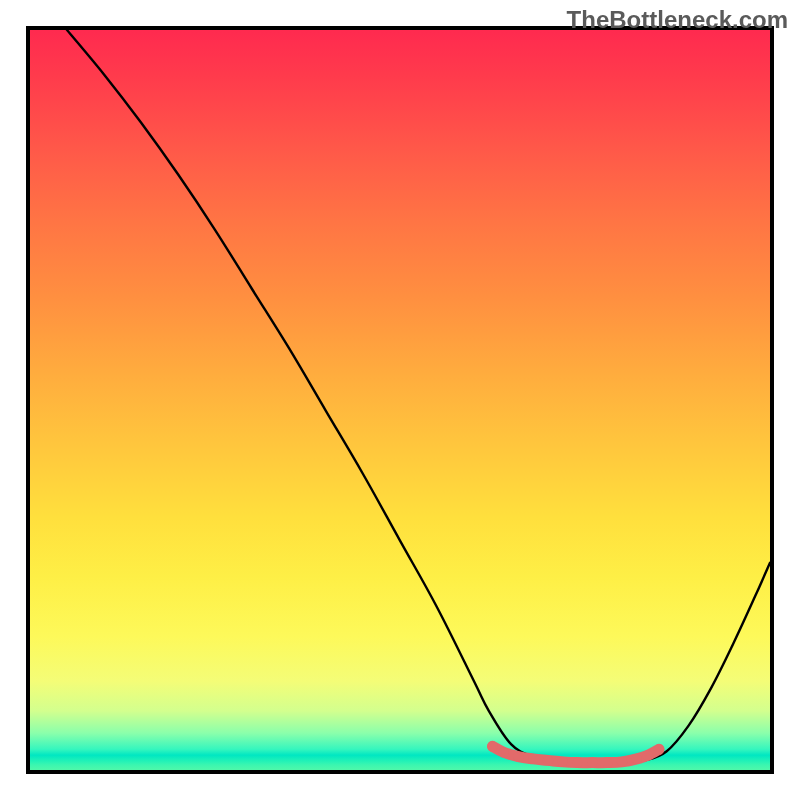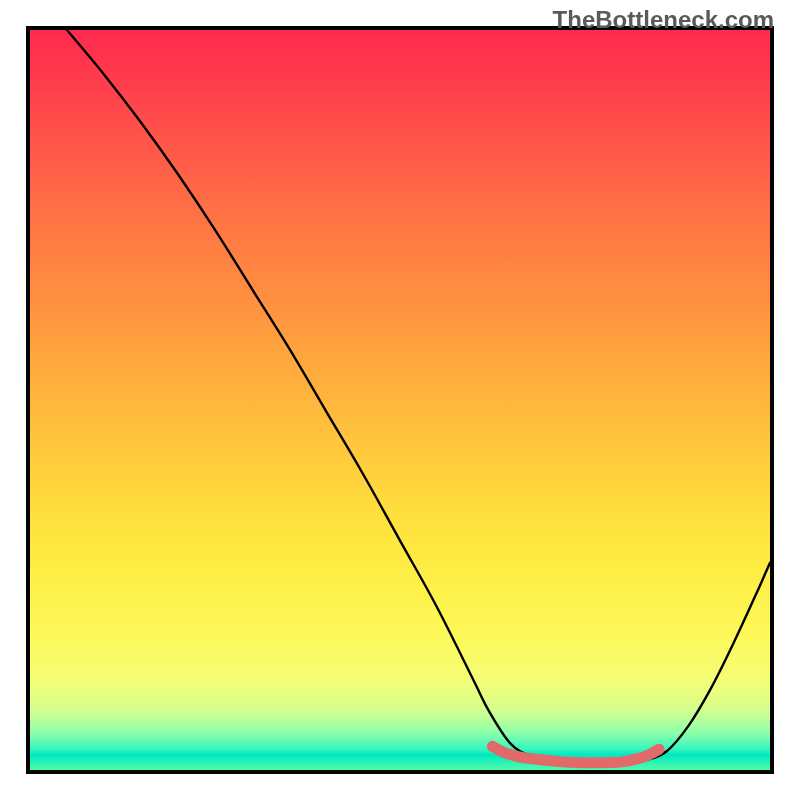--- a/index.html
+++ b/index.html
@@ -5,21 +5,21 @@
   * { margin: 0; padding: 0; box-sizing: border-box; }
   html, body { width: 800px; height: 800px; overflow: hidden; background: #fff; }
   .chart-container {
     position: relative;
     width: 800px;
     height: 800px;
   }
   .watermark {
     position: absolute;
     top: 6px;
-    right: 26px;
+    right: 12px;
     font-family: Arial, sans-serif;
     font-size: 24px;
     font-weight: bold;
     color: #5a5a5a;
     z-index: 10;
   }
   .plot-area {
     position: absolute;
     left: 26px;
     top: 26px;

